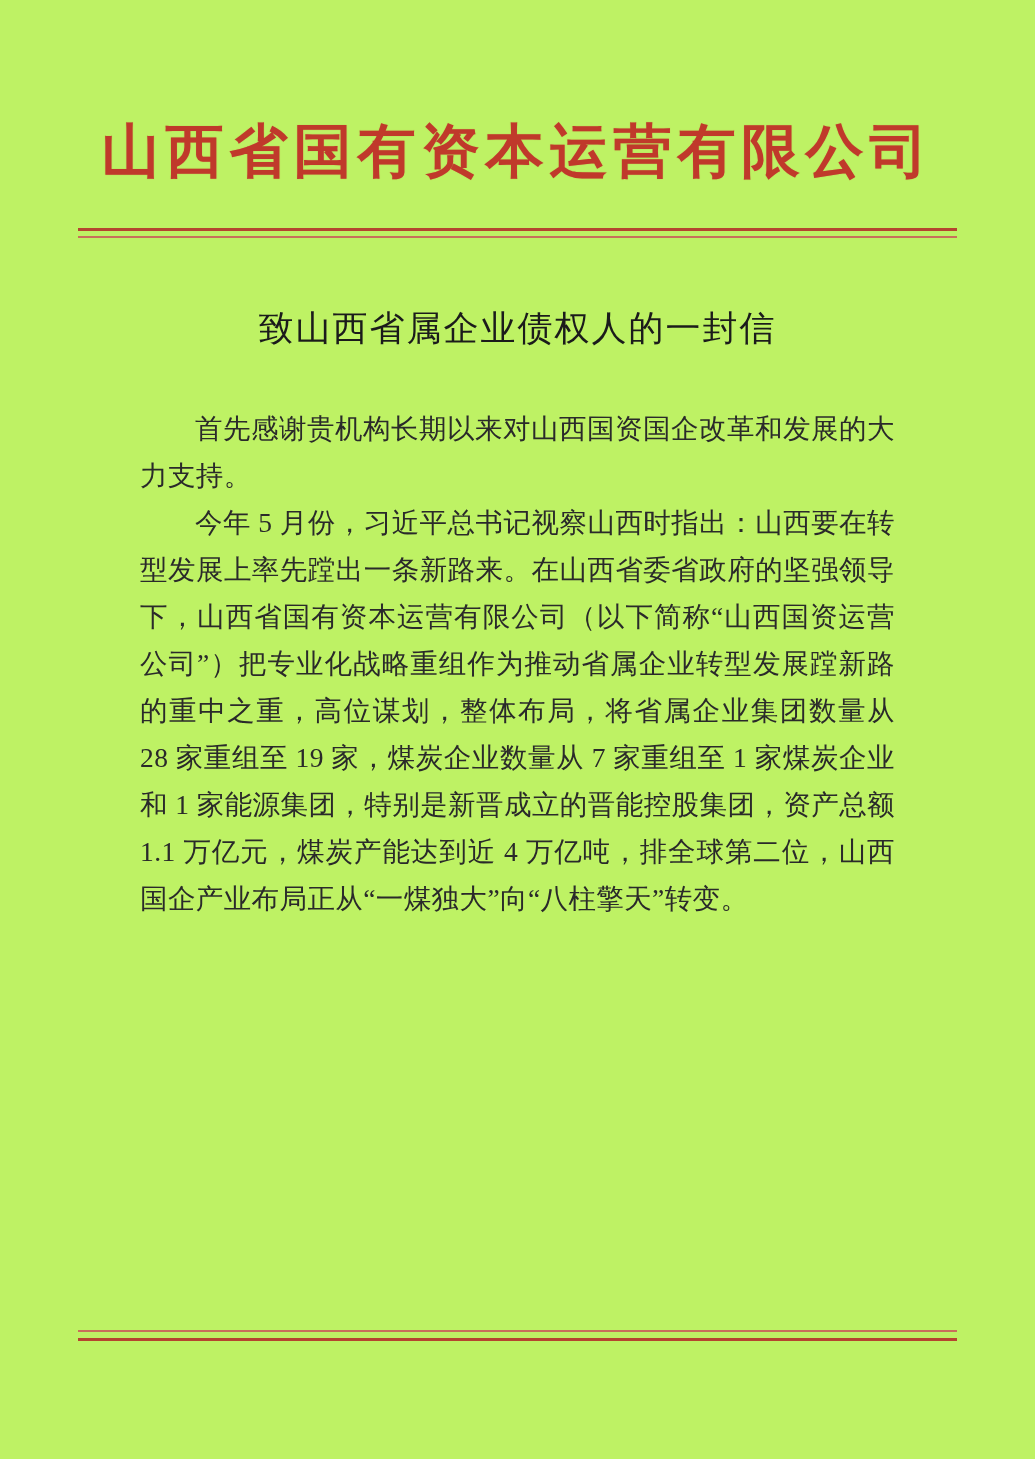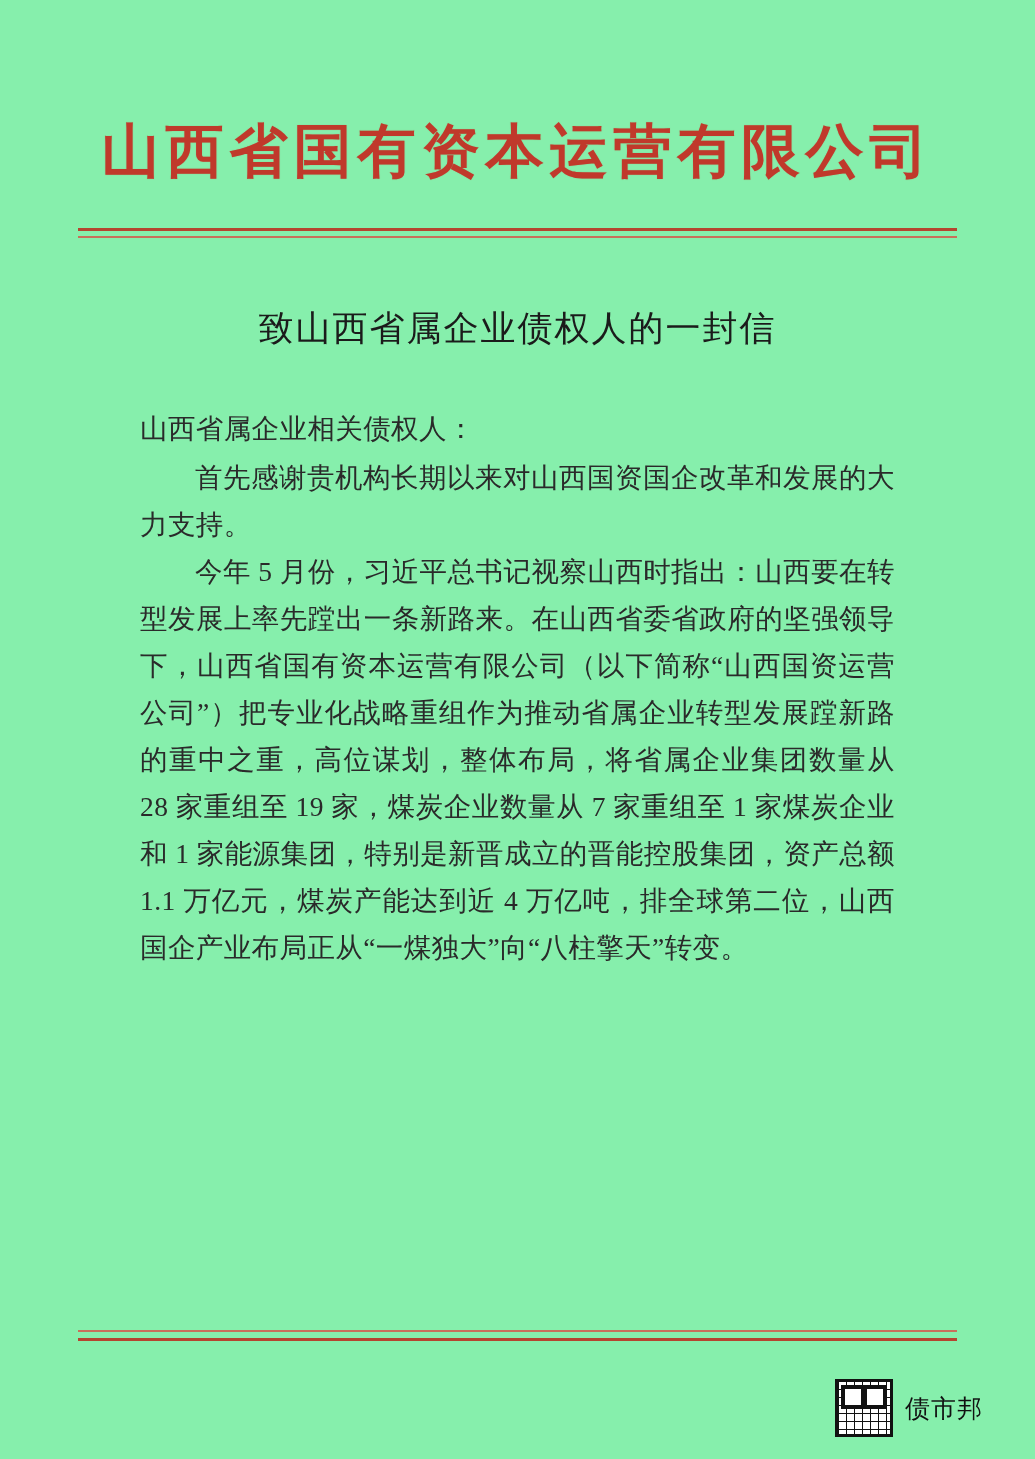--- a/index.html
+++ b/index.html
@@ -12,21 +12,21 @@
     height: 1459px;
     position: relative;
     font-family: "Liberation Serif", "DejaVu Serif", serif;
     color: #222222;
     overflow: hidden;
   }
 
   .page {
     position: absolute;
     inset: 0;
-    background: #86efac;
+    background: #bef264;
   }
 
   
   .letterhead {
     position: absolute;
     top: 118px;
     left: 0;
     right: 0;
     text-align: center;
   }
@@ -163,28 +163,23 @@
   </div>
 
   <div class="rule-group">
     <div class="rule-thick"></div>
     <div class="rule-thin"></div>
   </div>
 
   <div class="doc-title">致山西省属企业债权人的一封信</div>
 
   <div class="body-block">
-    <p class="salutation">山西省属企业相关债权人：</p>
     <p class="para">首先感谢贵机构长期以来对山西国资国企改革和发展的大力支持。</p>
     <p class="para">今年 5 月份，习近平总书记视察山西时指出：山西要在转型发展上率先蹚出一条新路来。在山西省委省政府的坚强领导下，山西省国有资本运营有限公司（以下简称“山西国资运营公司”）把专业化战略重组作为推动省属企业转型发展蹚新路的重中之重，高位谋划，整体布局，将省属企业集团数量从 28 家重组至 19 家，煤炭企业数量从 7 家重组至 1 家煤炭企业和 1 家能源集团，特别是新晋成立的晋能控股集团，资产总额 1.1 万亿元，煤炭产能达到近 4 万亿吨，排全球第二位，山西国企产业布局正从“一煤独大”向“八柱擎天”转变。</p>
   </div>
 
   <div class="rule-group-bottom">
     <div class="rule-thin-top"></div>
     <div class="rule-thick-bottom"></div>
   </div>
 
-  <div class="footer-brand">
-    <div class="qr-code"></div>
-    <div class="brand-name">债市邦</div>
-  </div>
 
 </div>
 
 </body></html>

